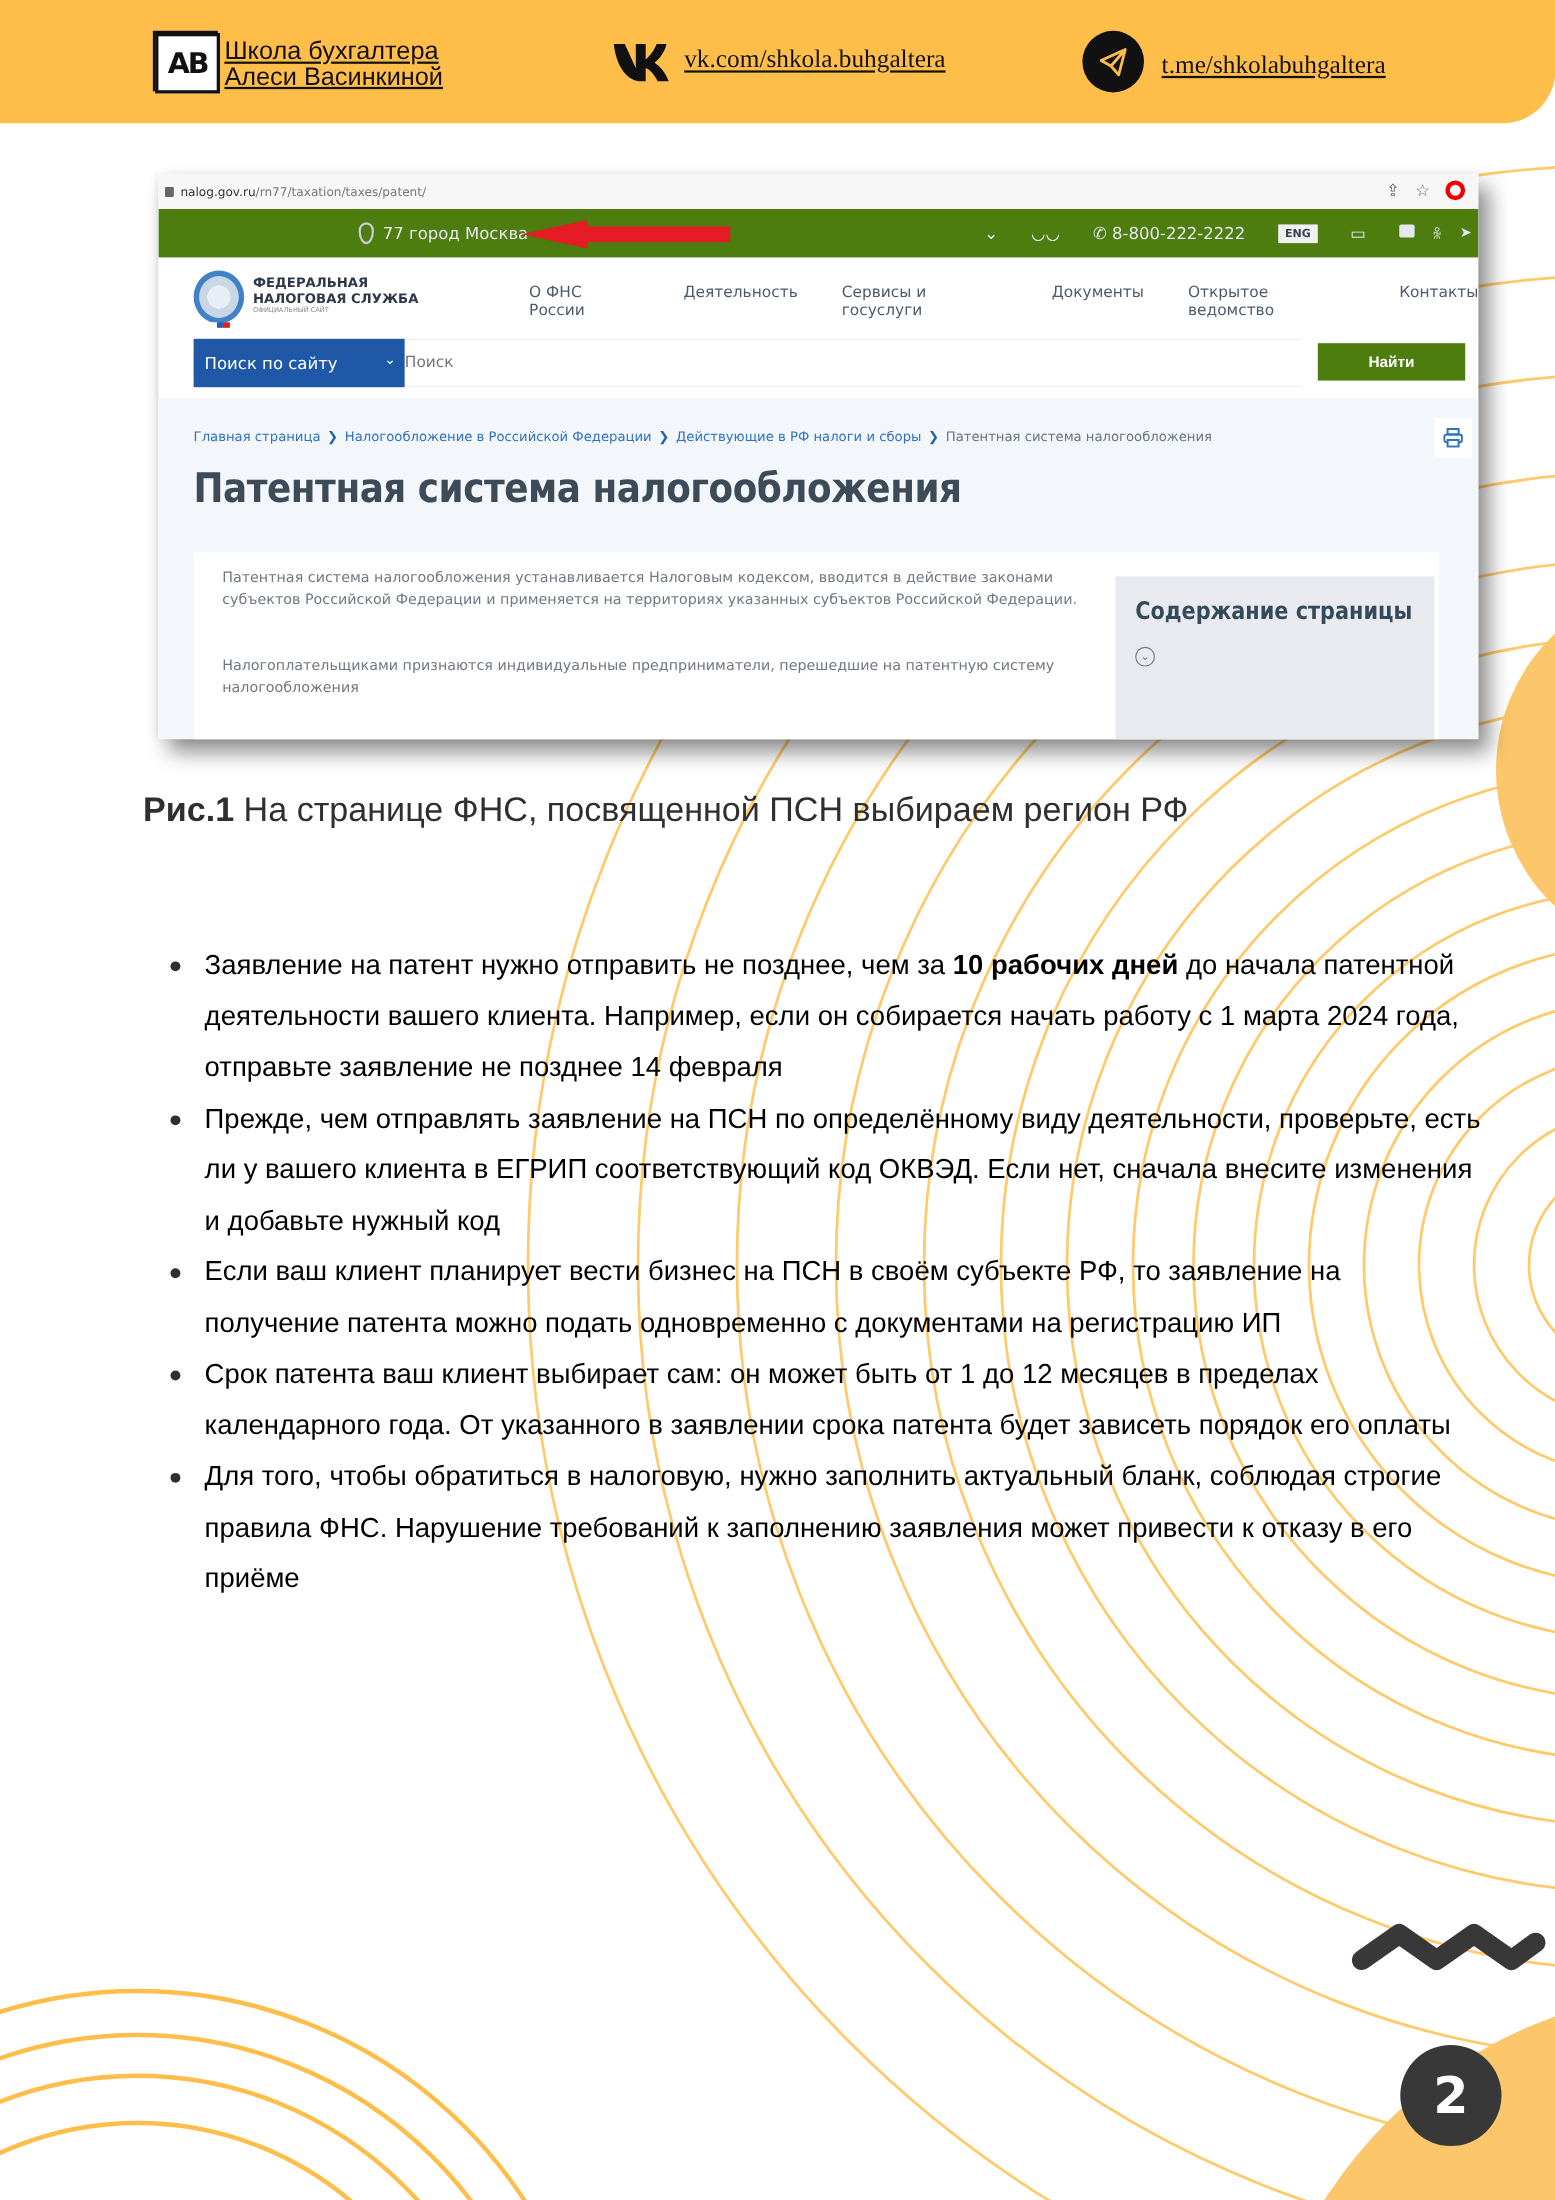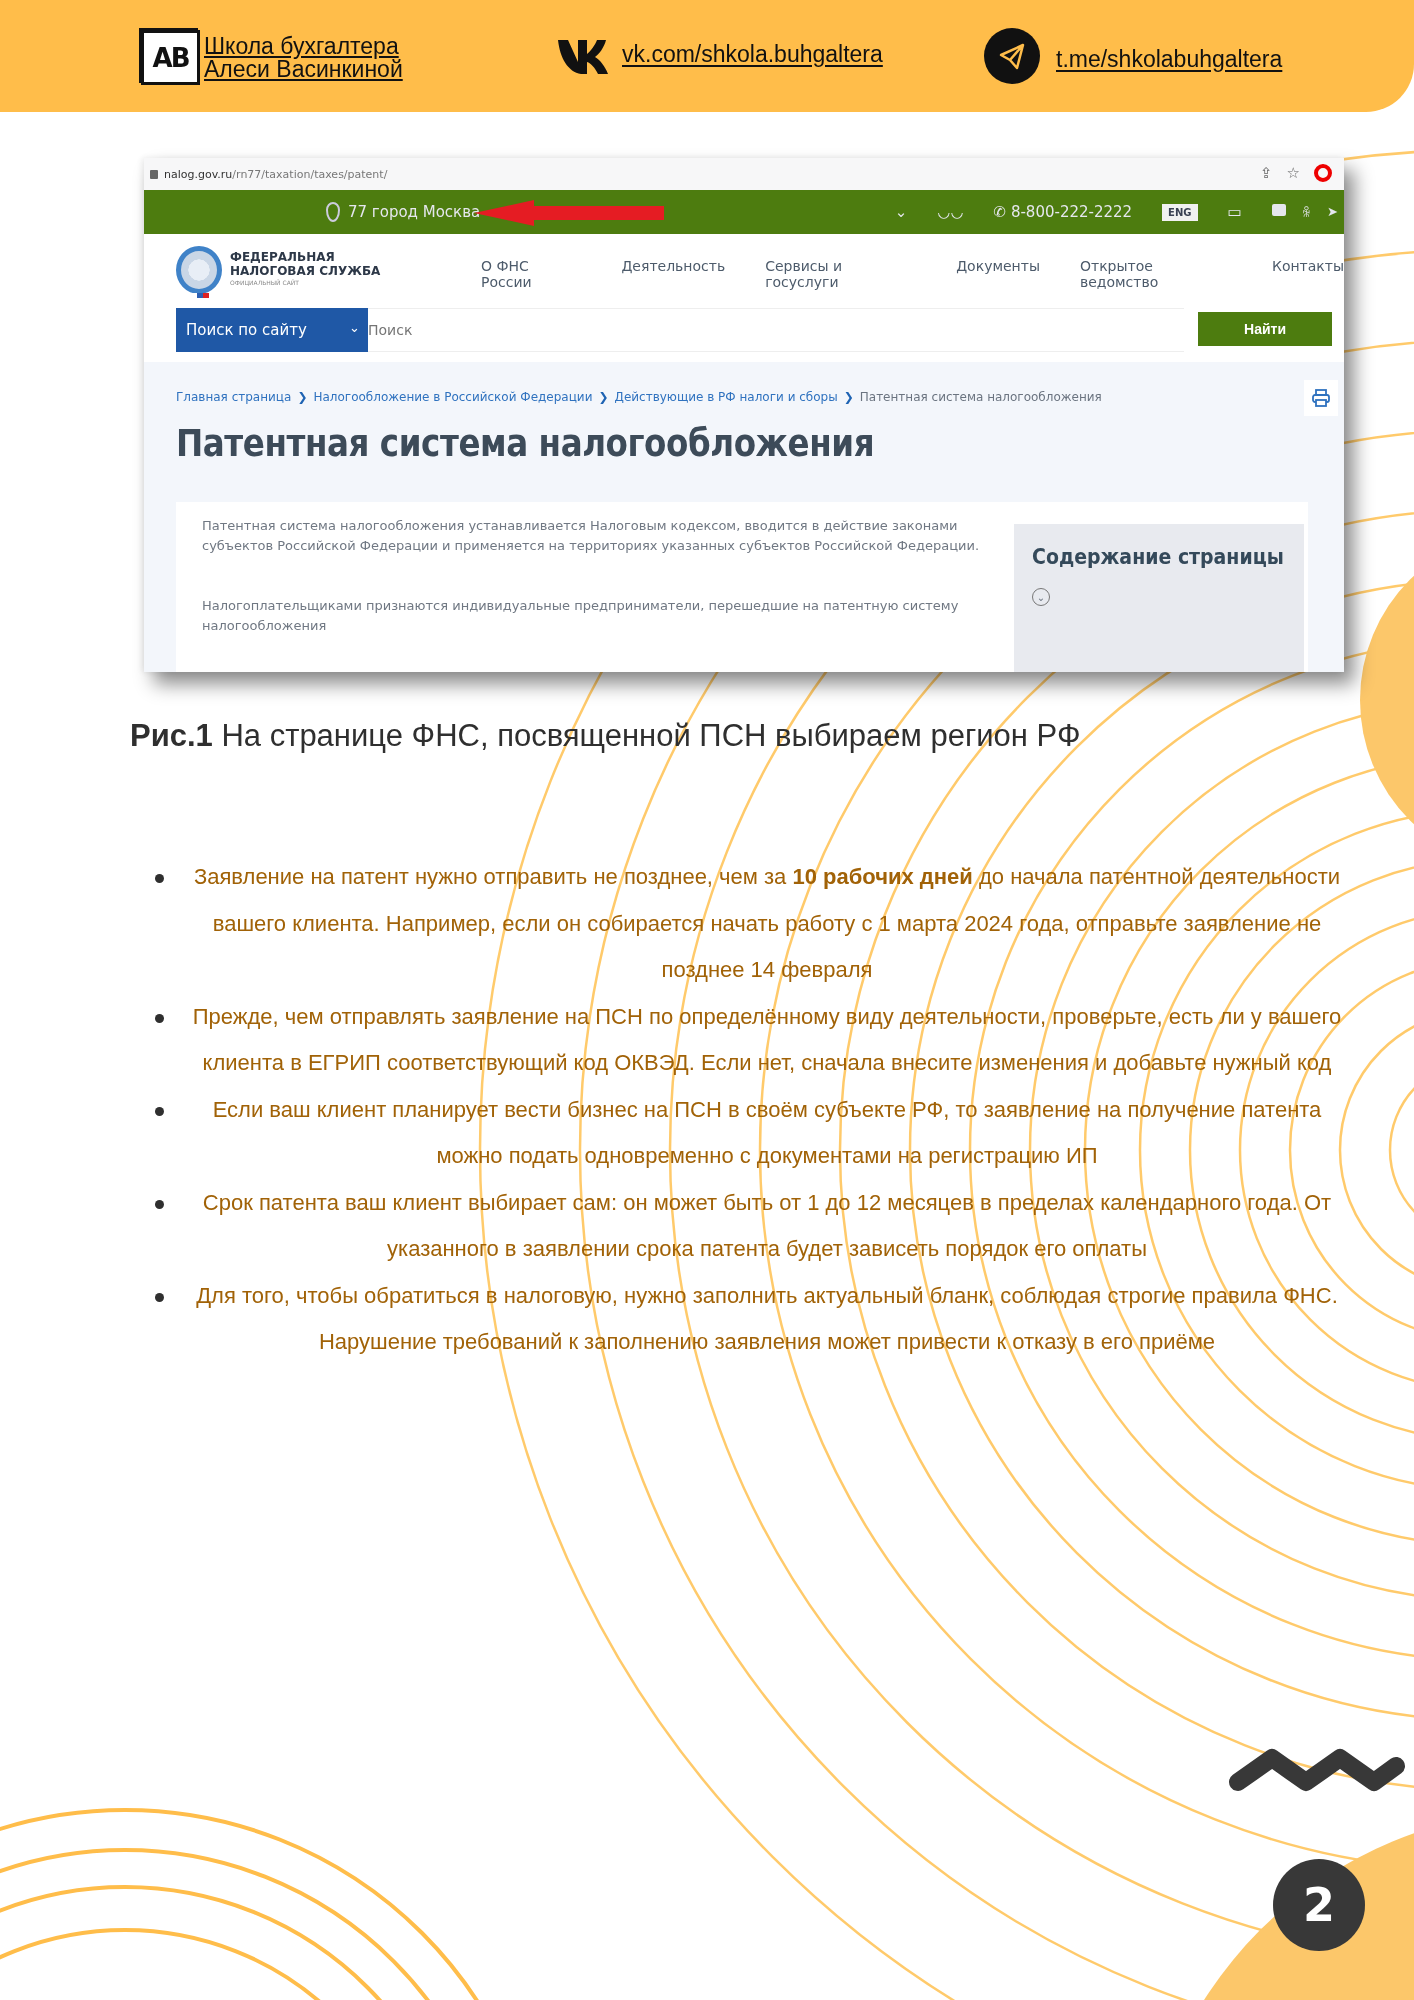--- a/index.html
+++ b/index.html
@@ -23,21 +23,21 @@
   }
   .brand-text {
     margin-left: 4px; font-family: "Liberation Sans", sans-serif; font-size: 23px; line-height: 23px;
     color: #111; text-decoration: underline; text-underline-offset: 2px;
   }
   .brand-text span { display: block; }
   .social { position: absolute; top: 34px; display: flex; align-items: center; gap: 8px; }
   .social.vk { left: 556px; }
   .social.tg { left: 984px; justify-content: space-between; }
   .social-link {
-    font-family: Liberation Sans, sans-serif; font-size: 23px; color: #111;
+    font-family: Liberation Serif, serif; font-size: 23px; color: #111;
     text-decoration: underline; text-underline-offset: 3px;
   }
   .vk-icon { width: 58px; height: 40px; }
   .tg-icon { width: 56px; height: 56px; border-radius: 50%; background: #111; display: flex; align-items: center; justify-content: center; margin-right: 8px; margin-top: -6px; }
 
   
   .shot {
     position: absolute; left: 144px; top: 158px; width: 1200px; height: 514px;
     background: #fff; z-index: 3;
     box-shadow: 10px 12px 18px rgba(0,0,0,0.45), -2px 0 6px rgba(0,0,0,0.08);
@@ -85,21 +85,21 @@
   .toc-title { font-size: 22px; font-weight: bold; color: #34495a; transform: scaleX(0.86); transform-origin: left; white-space: nowrap; }
   .toc-item { display: flex; gap: 8px; margin-top: 18px; font-size: 13px; line-height: 19px; color: #6b7480; }
   .toc-chev { width: 18px; height: 18px; border-radius: 50%; border: 1.5px solid #777; font-size: 10px; display: flex; align-items: center; justify-content: center; flex: none; margin-top: 1px; }
 
   
   .caption { position: absolute; left: 130px; top: 718px; font-family: "Liberation Sans", sans-serif; font-size: 31px; color: #2f2f2f; z-index: 3; white-space: nowrap; }
   .caption b { font-weight: bold; }
 
   
   .bullets { position: absolute; left: 148px; top: 854px; width: 1200px; z-index: 3; list-style: none; }
-  .bullets li { position: relative; padding-left: 38px; font-family: "Liberation Sans", sans-serif; font-size: 22px; line-height: 46.5px; color: #a16207; text-align: center; }
+  .bullets li { position: relative; padding-left: 38px; font-family: "Liberation Sans", sans-serif; font-size: 25px; line-height: 46.5px; color: #000000; }
   .bullets li::before { content: ""; position: absolute; left: 7px; top: 20px; width: 9px; height: 9px; border-radius: 50%; background: #2f2f2f; }
   .bullets li b { font-weight: bold; }
 
   
   .zigzag { position: absolute; left: 1226px; top: 1748px; z-index: 3; }
   .page-num {
     position: absolute; left: 1273px; top: 1859px; width: 92px; height: 92px; border-radius: 50%;
     background: #383838; color: #fff; z-index: 3; display: flex; align-items: center; justify-content: center;
     font-family: "DejaVu Sans", sans-serif; font-weight: bold; font-size: 46px;
   }

